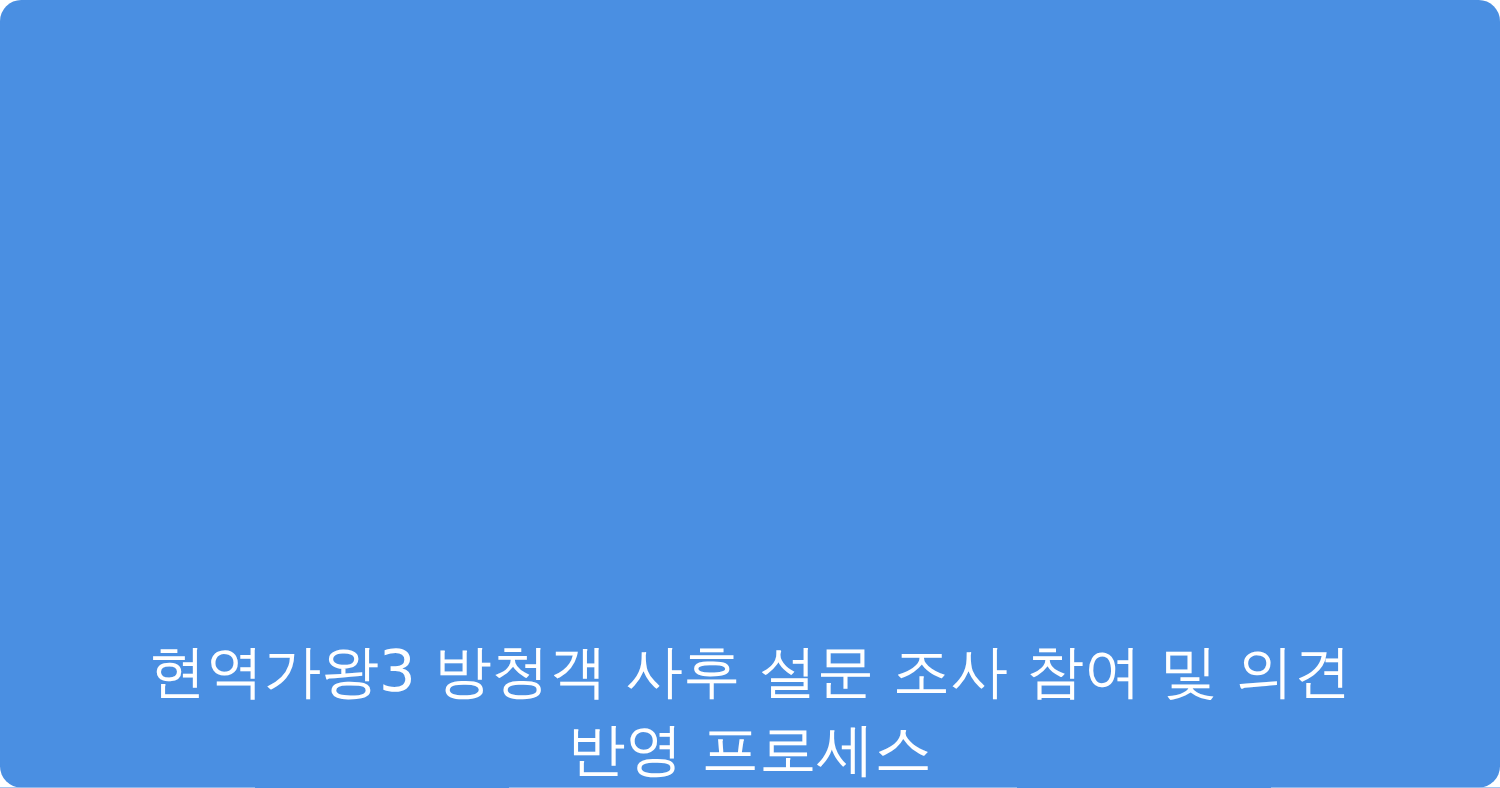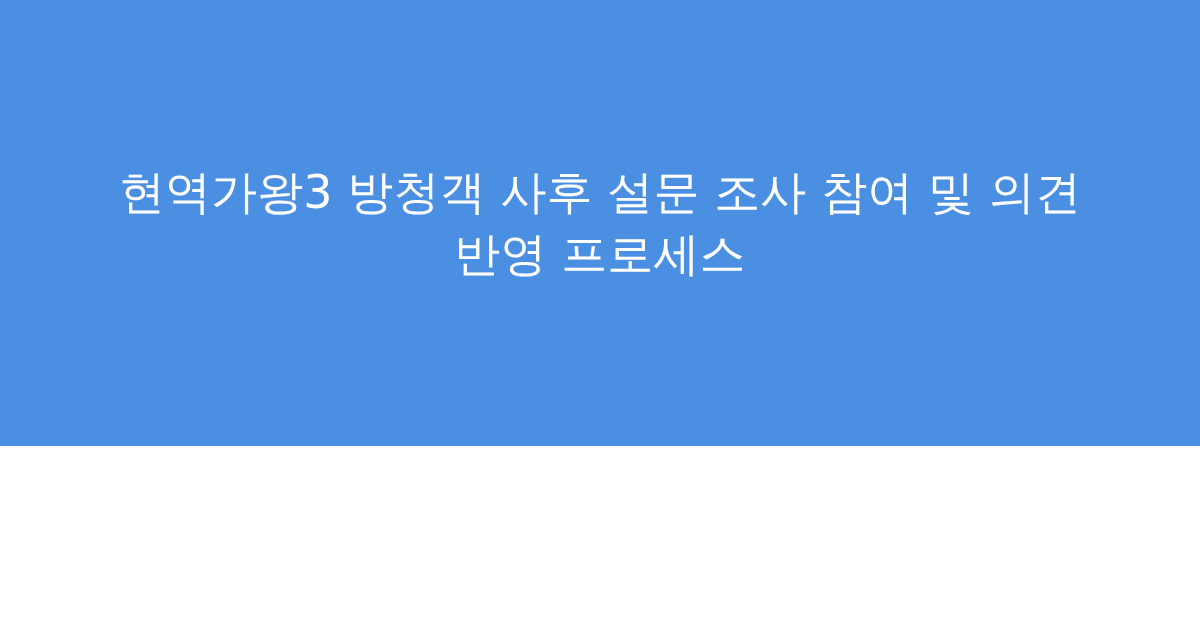--- a/index.html
+++ b/index.html
@@ -13,25 +13,26 @@
 
   body {
     font-family: "DejaVu Sans", "Liberation Sans", sans-serif;
   }
 
   
   #og-card {
     position: relative;
     box-sizing: border-box;
     width: 1200px;
-    height: 446px;
+    height: 630px;
     display: flex;
-    align-items: center;
+    align-items: flex-end;
     justify-content: center;
     background: #4a8fe2;           
+    border-radius: 17px;
     -webkit-font-smoothing: antialiased;
   }
 
   
   .title-block {
     box-sizing: border-box;
     width: 100%;
     padding: 0 92px;
     display: flex;
     align-items: center;

